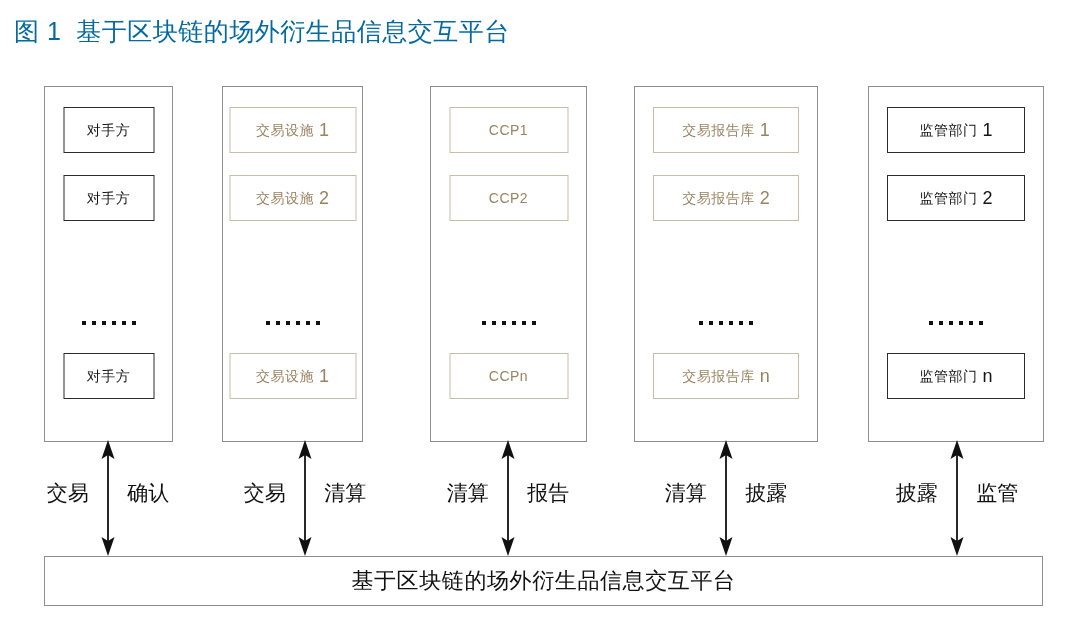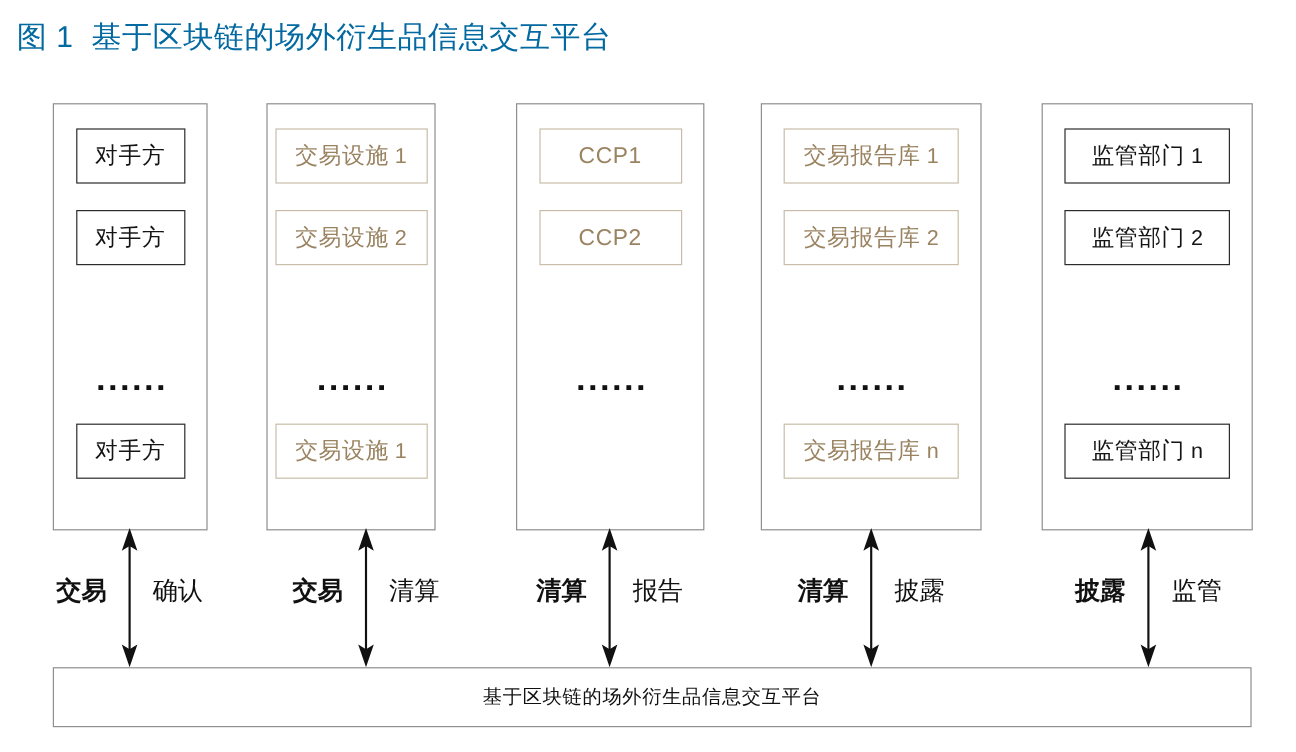--- a/index.html
+++ b/index.html
@@ -54,21 +54,21 @@
     left: 50%;
     transform: translateX(-50%);
     box-sizing: border-box;
     display: flex;
     align-items: center;
     justify-content: center;
     background: #ffffff;
     white-space: nowrap;
   }
   .node-box .node-label {
-    font-size: 19px;
+    font-size: 14px;
     line-height: 21px;
     letter-spacing: 0.5px;
   }
   .node-box .node-idx {
     font-size: 18px;
     margin-left: 5px;
   }
   
   .theme-dark .node-box {
     border: 1.6px solid #2b2b2b;
@@ -123,39 +123,39 @@
     display: block;
   }
   .arrow-label {
     position: absolute;
     top: 40px;
     font-size: 21px;
     line-height: 26px;
     color: #111111;
     white-space: nowrap;
   }
-  .arrow-label.left  { right: 52%; padding-right: 14px; font-weight: bold; }
+  .arrow-label.left  { right: 52%; padding-right: 14px; }
   .arrow-label.right { left: 52%;  padding-left: 14px; text-align: center; }
 
   
   #platform-bar {
     position: absolute;
     left: 44px;
     top: 556px;
     width: 999px;
     height: 50px;
     border: 1.5px solid #8e8e8e;
     box-sizing: border-box;
     background: #ffffff;
     display: flex;
     align-items: center;
     justify-content: center;
   }
   #platform-bar .bar-label {
-    font-size: 16px;
+    font-size: 22px;
     letter-spacing: 0.6px;
     color: #111111;
     white-space: nowrap;
   }
 </style>
 </head>
 <body>
 
 <div id="figure-caption">图 1  基于区块链的场外衍生品信息交互平台</div>
 
@@ -214,20 +214,23 @@
           <span class="node-label">CCP2</span>
         </div>
         <div class="ellipsis slot-dots">
           <span></span>
           <span></span>
           <span></span>
           <span></span>
           <span></span>
           <span></span>
         </div>
+        <div class="node-box slot-n" style="width: 119px;">
+          <span class="node-label">CCPn</span>
+        </div>
       </div>
     </div>
     <div class="column theme-brown" style="left: 634px; width: 184px;">
       <div class="col-inner">
         <div class="node-box slot-1" style="width: 146px;">
           <span class="node-label">交易报告库</span>
           <span class="node-idx">1</span>
         </div>
         <div class="node-box slot-2" style="width: 146px;">
           <span class="node-label">交易报告库</span>

